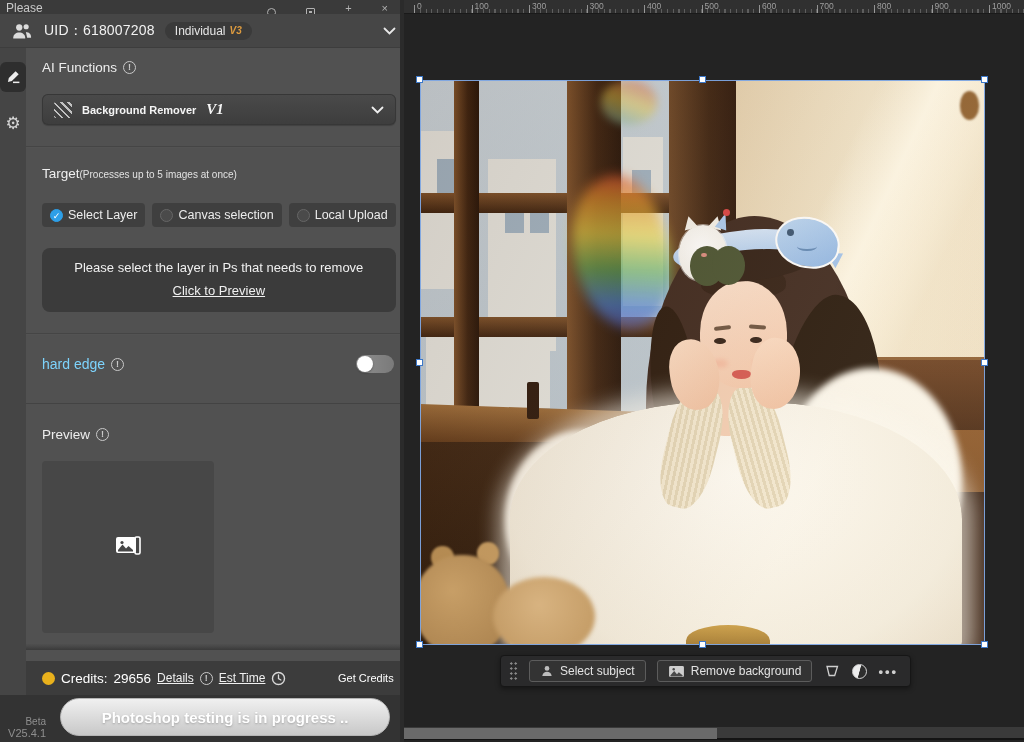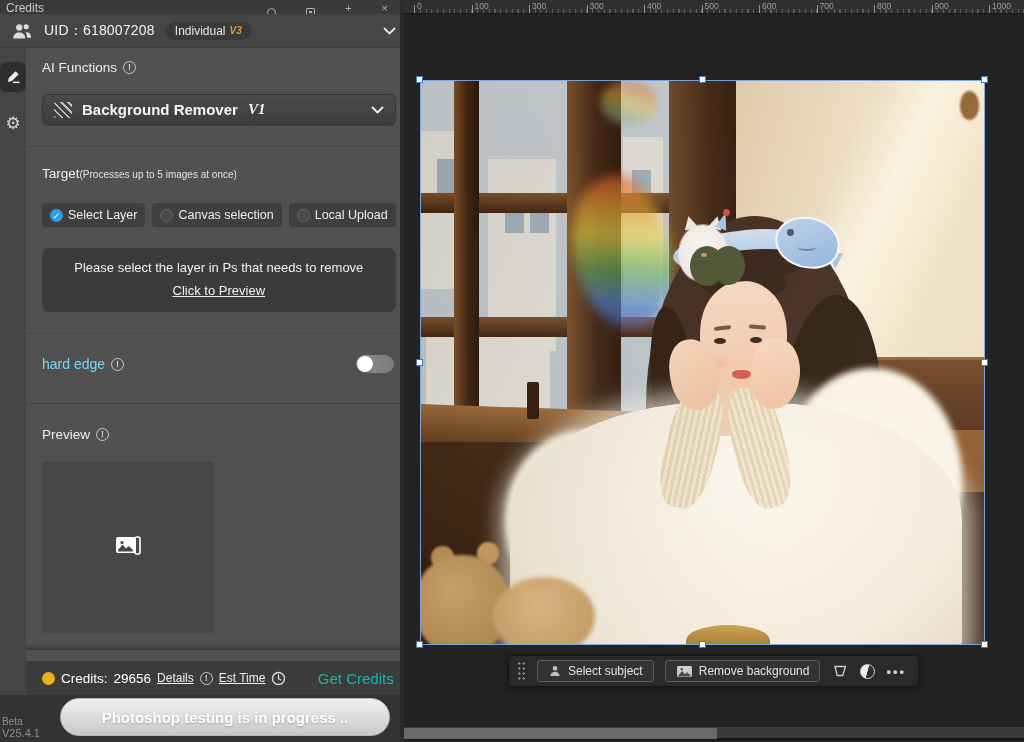--- a/index.html
+++ b/index.html
@@ -34,21 +34,21 @@
   .content { flex:1; display:flex; flex-direction:column; min-height:0; background:#515151;gap:11px; }
   .sec { padding:0 12px 0 16px; }
   .sec-header { display:flex; align-items:center; gap:6px; color:#ededed; font-size:13.5px; margin-top:12px; }
   .info-ic { width:13px; height:13px; border:1.2px solid #c9c9c9; border-radius:50%; color:#c9c9c9; font-size:9px; line-height:11px; text-align:center; font-weight:bold; display:inline-block; }
 
   .dropdown { margin:8px 12px 0 16px; height:31px; border-radius:6px;
     background:linear-gradient(180deg,#4a4a4a,#3d3d3d); box-shadow:inset 0 0 0 1px #373737,0 1px 1px rgba(0,0,0,.2);
     display:flex; align-items:center; padding:0 12px; gap:10px; }
   .stripes { width:18px; height:16px; border-radius:2px;
     background:repeating-linear-gradient(45deg,#d8d8d8 0 2px,rgba(0,0,0,0) 2px 5px); opacity:.85; }
-  .dd-label { color:#f5f5f5; font-size:15px; font-weight:bold; }
+  .dd-label { color:#f5f5f5; font-size:11px; font-weight:bold; }
   .dd-ver { color:#f5f5f5; font-size:15px; font-weight:bold; font-style:italic; font-family:"Liberation Serif",serif; }
   .dd-chevron { margin-left:auto; }
 
   .divider { height:2px; background:linear-gradient(180deg,#3e3e3e,#5a5a5a); margin-top:10px; }
   .divider.thin { height:1px; background:#434343; }
 
   .target-label-row { display:flex; align-items:baseline; margin-top:7px;text-align:center; }
   .target-label { color:#f0f0f0; font-size:13.5px; }
   .target-sub { color:#e2e2e2; font-size:10px; }
   .radio-row { display:flex; gap:7px; margin-top:11px; padding:0 12px 0 16px; }
@@ -68,24 +68,24 @@
 
   .preview-box { margin:8px 0 0 16px; width:172px; height:172px; background:#474747; border-radius:4px;
     display:flex; align-items:center; justify-content:center; }
 
   .spacer { flex:1; background:linear-gradient(180deg,#4f4f4f 0%,#484848 40%,#3c3c3c 90%); }
 
   .credits-row { height:34px; background:#3c3c3c; display:flex; align-items:center; gap:6px; padding:0 14px 0 16px; }
   .cred-dot { width:13px; height:13px; border-radius:50%; background:#e9b11c; }
   .cred-text { color:#fff; font-size:13.5px; }
   .cred-link { color:#f0f0f0; font-size:12px; text-decoration:underline; }
-  .get-credits { margin-left:auto; color:#14b8a6; font-size:15px; }
+  .get-credits { margin-left:auto; color:#ffffff; font-size:11px; }
 
   .footer { height:47px; background:#333; position:relative; }
-  .beta-block { position:absolute; left:2px; bottom:3px; width:44px; text-align:left; color:#8f8f8f; }
+  .beta-block { position:absolute; left:2px; bottom:3px; width:44px; text-align:right; color:#8f8f8f; }
   .beta-l1 { font-size:10px; } .beta-l2 { font-size:11px; }
   .status-pill { position:absolute; left:60px; top:3px; width:330px; height:38px; border-radius:20px;
     background:linear-gradient(180deg,#f0f0f0,#c8c8c8); border:1px solid #b5b5b5;
     display:flex; align-items:center; justify-content:center;
     color:#fff; font-size:15px; font-weight:bold; text-shadow:0 1px 2px rgba(120,120,120,.5); }
 
   
   .canvas-pane { width:624px; height:742px; border-left:4px solid #2b2b2b; display:flex; flex-direction:column; }
   .ruler { height:14px; background:#303030; border-bottom:1px solid #1a1a1a; position:relative; overflow:hidden; }
   .ruler-ticks-minor { position:absolute; bottom:0; left:10px; right:0; height:4px;
@@ -177,42 +177,42 @@
   .bear1-ear { left:2%; top:82.5%; width:4%; height:4%; background:#b98e52; border-radius:50%; filter:blur(1px); }
   .bear1-ear2 { left:10%; top:81.8%; width:4%; height:4%; background:#c59a5e; border-radius:50%; filter:blur(1px); }
   .bear2 { left:13%; top:88%; width:18%; height:14%; border-radius:50%;
     background:radial-gradient(circle at 45% 35%,#dcb681,#bd9258); filter:blur(2px); }
   .bowl { left:47%; top:96.5%; width:15%; height:5.5%; background:linear-gradient(180deg,#c89a40,#8a611e); border-radius:50% 50% 0 0; }
   .photo-glow { left:0; top:0; right:0; bottom:0; background:linear-gradient(115deg,rgba(80,40,10,.12),rgba(255,240,210,.10) 70%); }
 
   .sel-outline { position:absolute; left:16px; top:66px; width:565px; height:565px; border:1px solid rgba(125,165,225,.95); pointer-events:none; }
   .handle { position:absolute; width:7px; height:7px; background:#fff; border:1px solid #3d78c8; }
 
-  .taskbar { position:absolute; left:104px; top:641px; height:32px; background:#2a2a2b; border:1px solid #161616;
+  .taskbar { position:absolute; left:96px; top:641px; height:32px; background:#2a2a2b; border:1px solid #161616;
     border-radius:4px; display:flex; align-items:center; gap:11px; padding:0 12px 0 8px; box-shadow:0 2px 5px rgba(0,0,0,.4); }
   .drag-handle { width:9px; height:20px;
     background-image:radial-gradient(circle,#8a8a8a 1px,rgba(0,0,0,0) 1.3px); background-size:4.5px 5px; }
   .tb-btn { height:22px; border:1px solid #5c5c5c; border-radius:3px; background:#333; display:flex; align-items:center;
     gap:6px; padding:0 10px; color:#e3e3e3; font-size:12px; white-space:nowrap; }
   .contrast-ic { width:15px; height:15px; border-radius:50%; border:1px solid #d5d5d5;
     background:linear-gradient(105deg,#ededed 48%,#2e2e2e 52%); }
   .more-dots { color:#cfcfcf; font-size:13px; letter-spacing:2px; font-weight:bold; }
 
   .hscroll { position:absolute; left:0; right:0; bottom:2px; height:13px; background:#3a3a3a; border-bottom:2px solid #141414; }
   .hscroll-thumb { position:absolute; left:0; top:1px; width:313px; height:11px; background:#6a6a6a; }
 </style>
 </head>
 <body>
 
 <div class="app">
 
   <div class="left-pane">
 
     <div class="titlebar">
-      <span class="tb-title">Credits</span>
+      <span class="tb-title">Please</span>
       <span class="tb-icons">
         <span class="tb-ring"></span>
         <span class="tb-sq"></span>
         <span class="tb-ic">+</span>
         <span class="tb-ic">×</span>
       </span>
     </div>
 
     <div class="uid-row">
       <svg class="uid-icon" viewBox="0 0 26 20">

